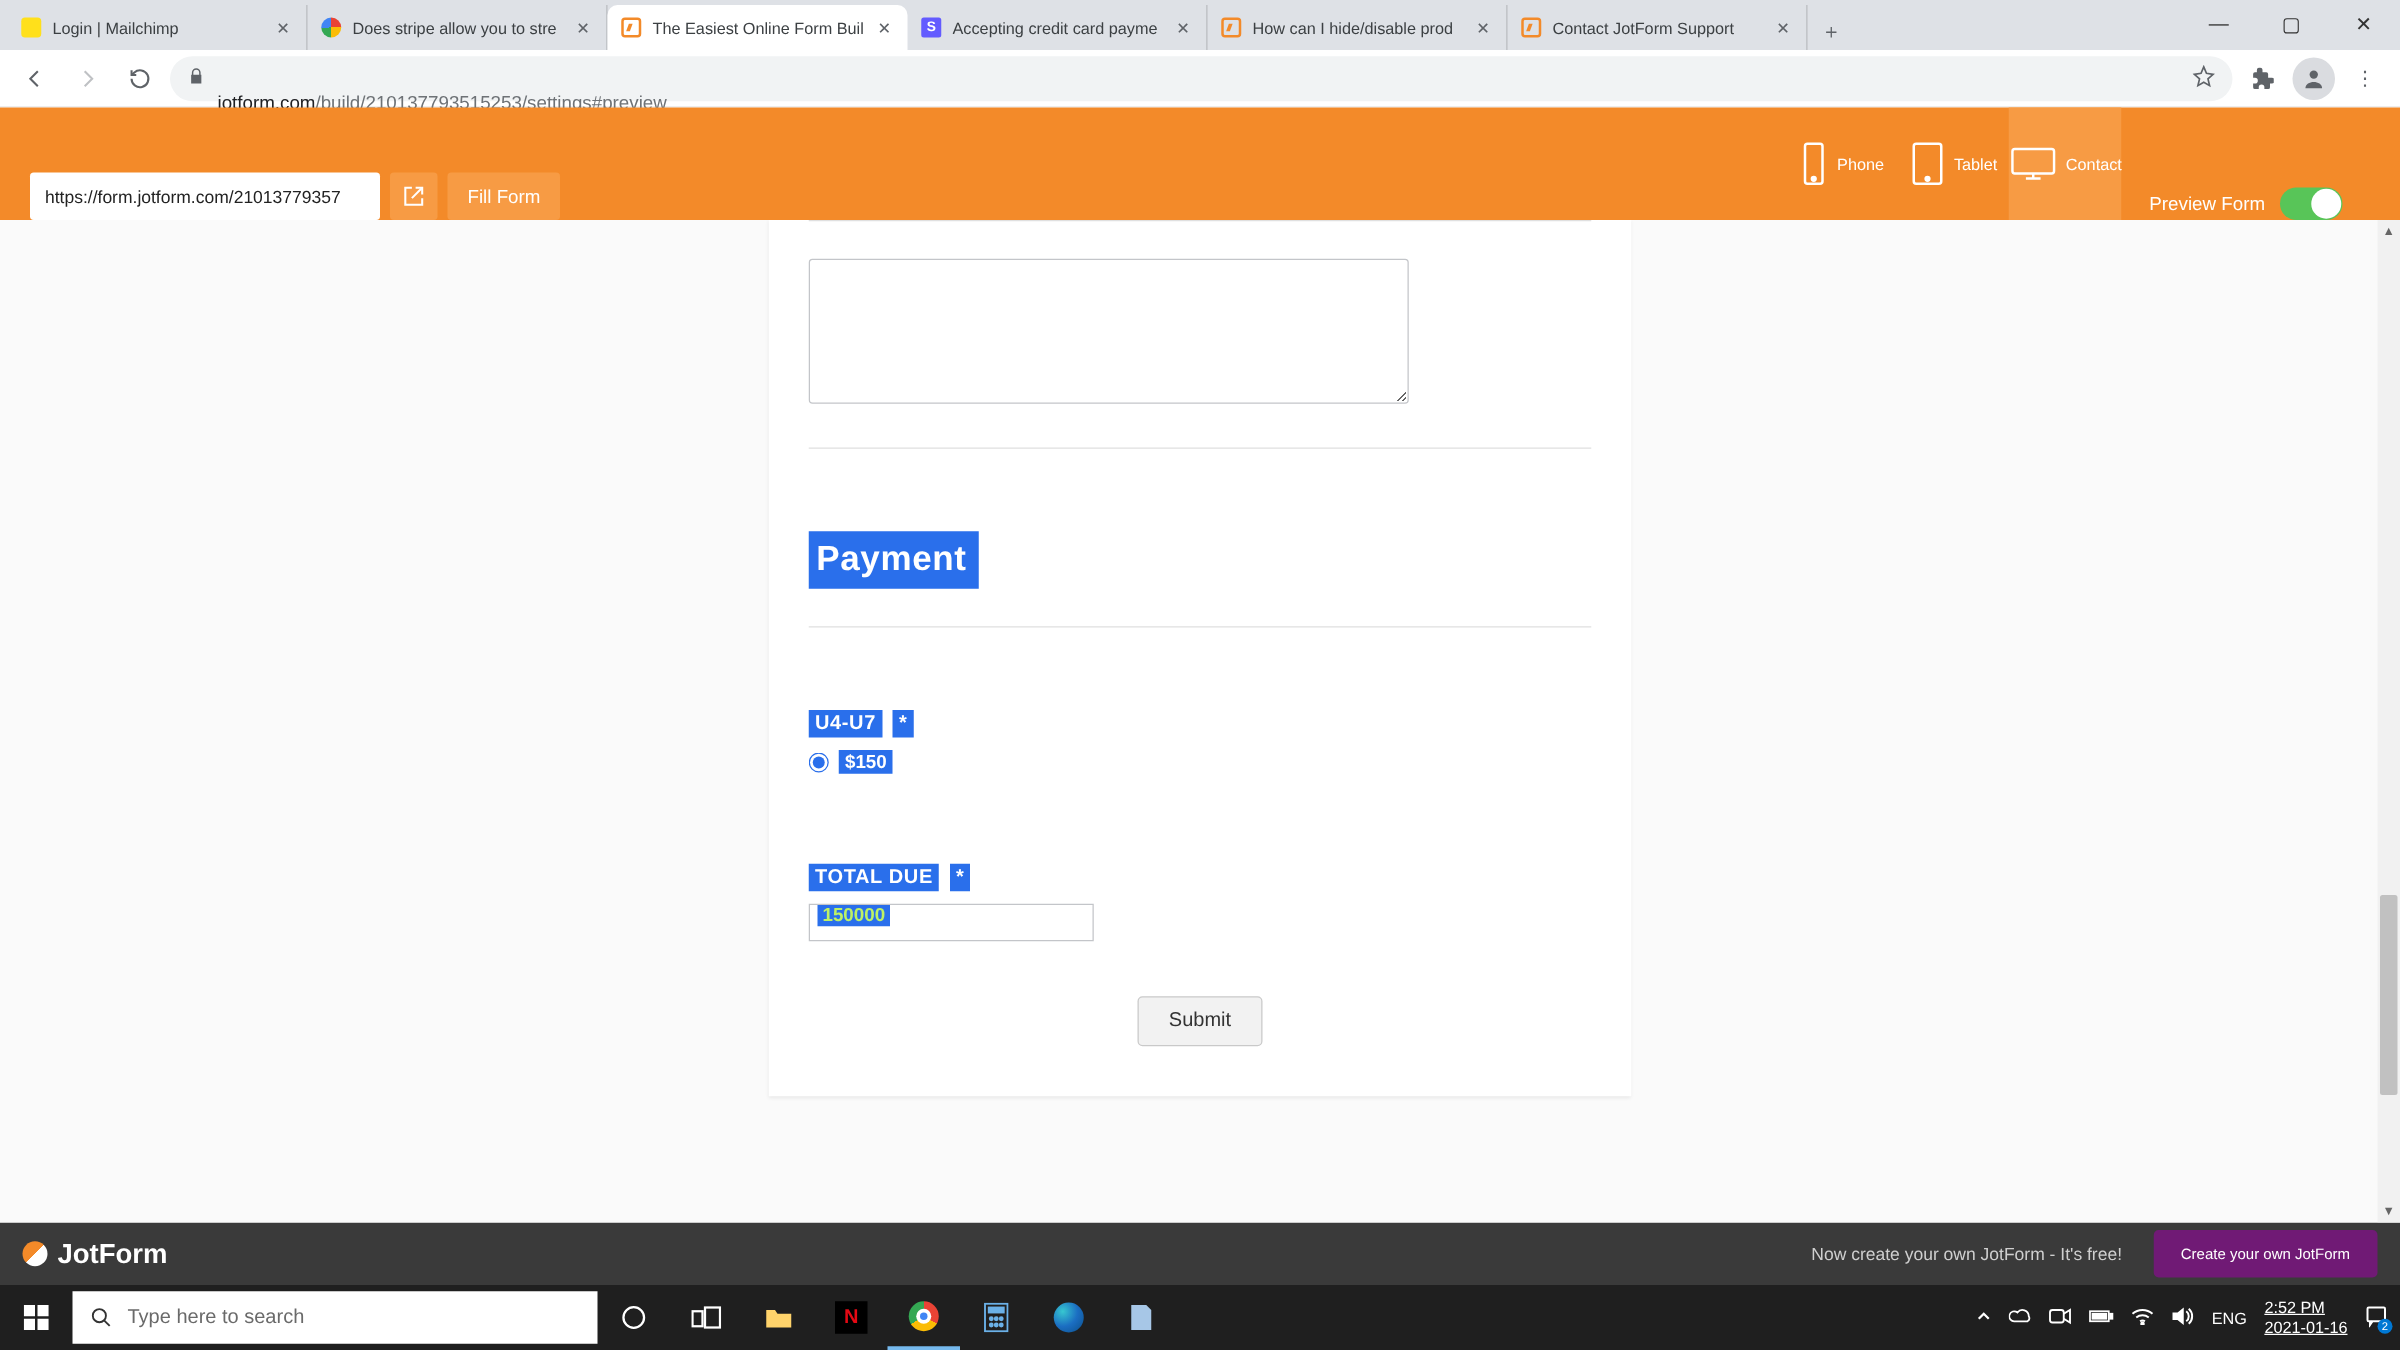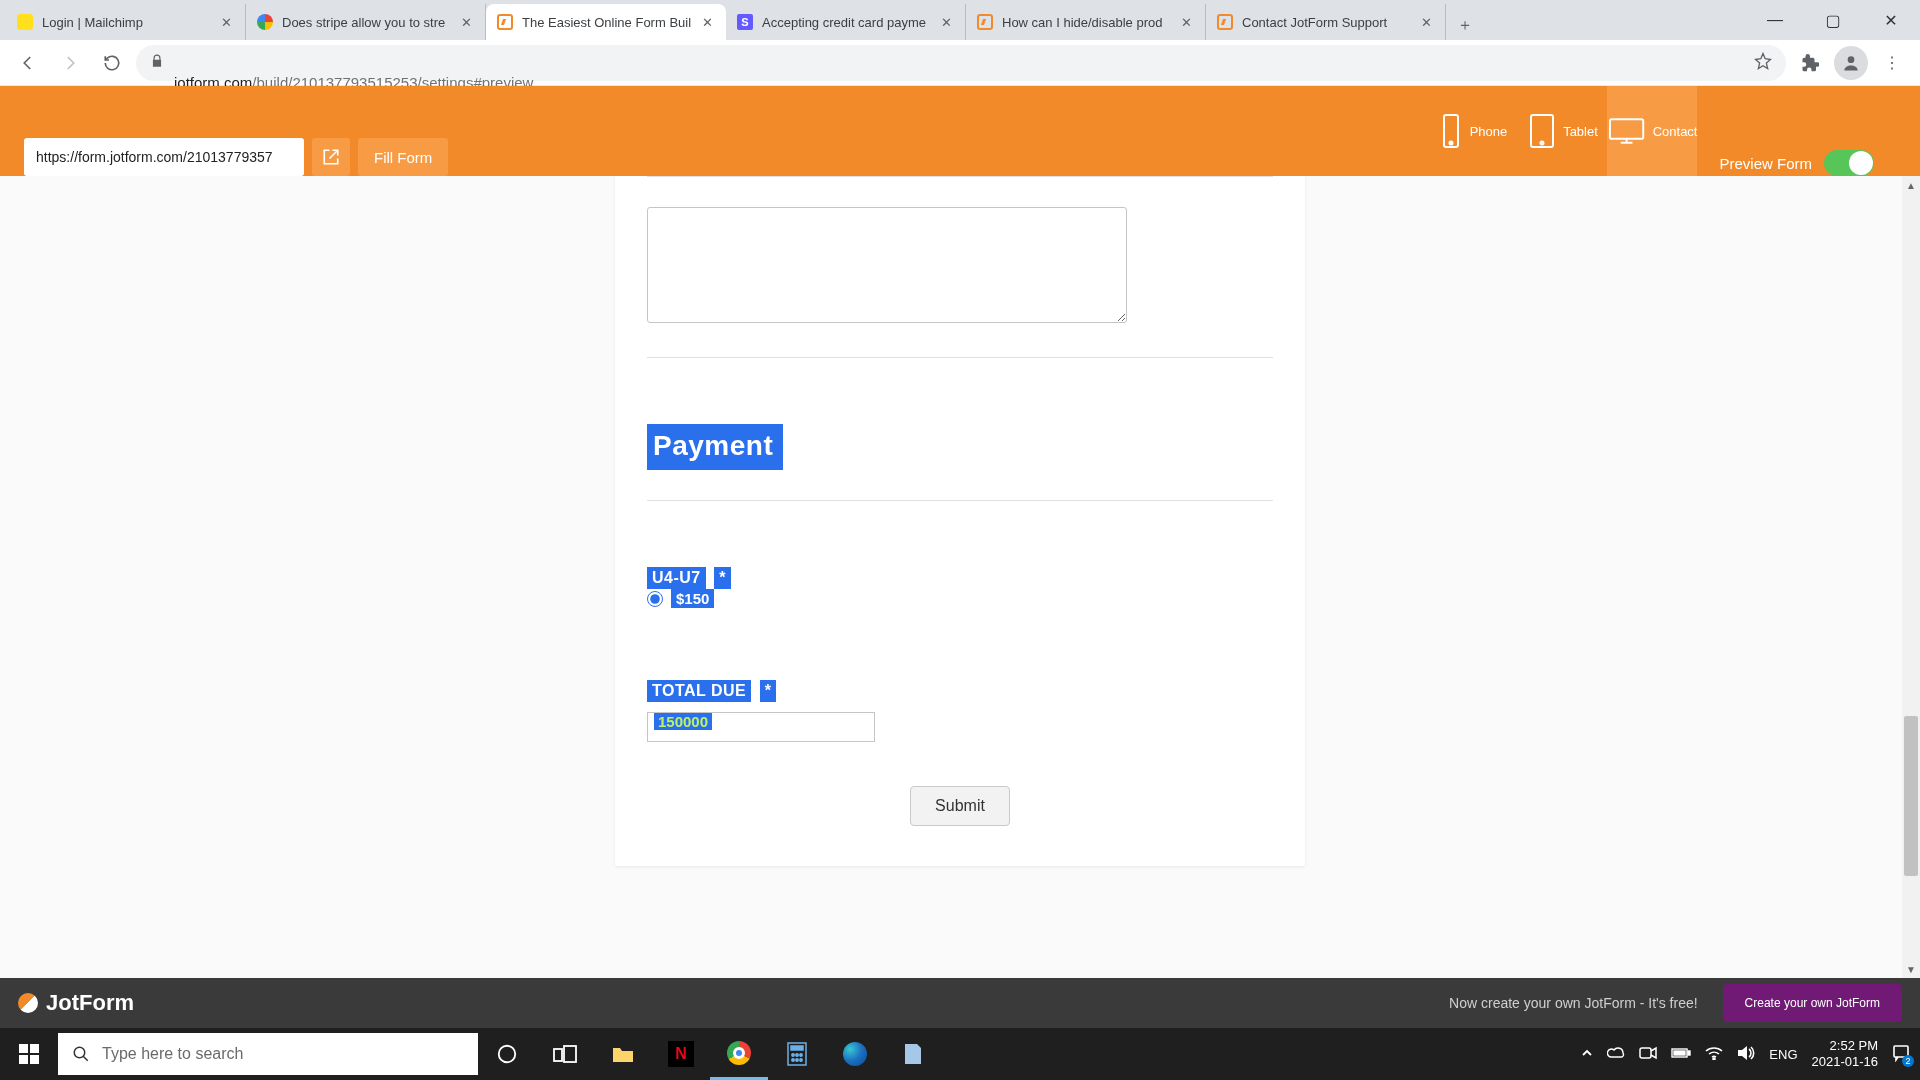--- a/index.html
+++ b/index.html
@@ -51,21 +51,21 @@
   .scrollthumb { position:absolute; right:2px; width:14px; background:#c1c1c1; border-radius:2px;}
   .scrollarrow { position:absolute; right:0; width:18px; height:18px; display:flex;align-items:center;justify-content:center; color:#666; font-size:10px;}
 
   .formcard { width: 690px; background:#fff; margin: 0 auto; padding: 0 32px 40px 32px; box-shadow: 0 1px 3px rgba(0,0,0,0.08);}
   .divider { border:none; border-top:1px solid #e0e0e0; margin: 30px 0; }
   .fieldlabel { font-weight:700; color:#2b2b2b; font-size:16px; margin: 34px 0 14px 0; }
   .textarea { width: 480px; height: 116px; border:1px solid #c3c5c9; border-radius:3px; resize: both; padding:8px; font-size:14px;}
   .sectionhead { display:inline-block; background:#2a6feb; color:#fff; font-weight:700; font-size:28px; padding: 6px 10px 8px 6px; margin-top: 36px; letter-spacing: 0.5px; }
   .sectionhead.small { font-size:16px; padding:2px 5px; font-weight:700; }
   .req { background:#2a6feb; color:#fff; padding:0 4px; margin-left:4px; }
-  .radio-row { display:flex; align-items:center; gap:8px; }
+  .radio-row { display:flex; align-items:center; gap:8px; margin-top:10px;}
   .radio-row input[type=radio]{ width:16px;height:16px; accent-color:#2a6feb;}
   .radio-row .val { background:#2a6feb; color:#fff; padding:1px 5px; font-size:15px; font-weight:600;}
   .numbox { width:228px; height:30px; border:1px solid #c3c5c9; padding:0 6px; margin-top:10px; }
   .numbox .inner{ background:#2a6feb; color:#bef264; display:inline-block; padding:0 4px; font-size:15px; font-weight:600;}
   .submitwrap { text-align:center; margin-top: 44px;}
   .submitbtn { display:inline-block; background:#f2f2f2; border:1px solid #c9c9c9; border-radius:4px; padding: 10px 24px; font-size:16px; color:#333;}
 
   
   .jotfooter { height: 50px; background:#3a3a3a; color:#fff; display:flex; align-items:center; padding:0 18px;}
   .jotlogo { display:flex; align-items:center; gap:8px; font-weight:700; font-size:22px;}
@@ -73,21 +73,21 @@
   .footertxt { margin-left:auto; color:#cfcfcf; font-size:14px; margin-right:14px;}
   .cta { background:#701a75; color:#fff; padding: 12px 22px; border-radius:4px; font-size:12px; font-weight:500;margin-left:11px;}
 
   
   .taskbar { height: 52px; background:#1f1f1f; display:flex; align-items:center; color:#fff;}
   .startbtn { width:58px; height:52px; display:flex;align-items:center;justify-content:center;}
   .searchbox { width: 420px; height:42px; background:#fff; color:#6a6a6a; display:flex; align-items:center; gap:12px; padding:0 14px; font-size:16px;}
   .tbicon { width:58px; height:52px; display:flex;align-items:center;justify-content:center;}
   .tbicon.sel { border-bottom: 3px solid #76b9ed; }
   .tray { margin-left:auto; display:flex; align-items:center; gap:14px; padding-right:10px; font-size:13px;}
-  .tray .clock { text-align:right; line-height:1.2;}
+  .tray .clock { text-align:left; line-height:1.2;text-decoration:underline;}
   .badge2 { position:relative;}
   .badge2::after{ content:"2"; position:absolute; bottom:-2px; right:-4px; background:#0078d4; color:#fff; font-size:9px; width:12px;height:12px;border-radius:50%;display:flex;align-items:center;justify-content:center;}
 
   
   .fv-mc { background:#ffe01b; border-radius:3px; width:16px;height:16px;}
   .fv-g  { width:16px;height:16px; background: conic-gradient(#ea4335 0 25%, #fbbc05 0 50%, #34a853 0 75%, #4285f4 0); border-radius:50%;}
   .fv-jf { width:16px;height:16px; border:2px solid #f38a29; border-radius:3px; position:relative;}
   .fv-jf::after{content:""; position:absolute; inset:3px; border-left:3px solid #f38a29; transform:skewX(-20deg);}
   .fv-s  { width:16px;height:16px; background:#635bff; color:#fff; font-size:11px; font-weight:700; display:flex;align-items:center;justify-content:center; border-radius:2px;}
 </style>

